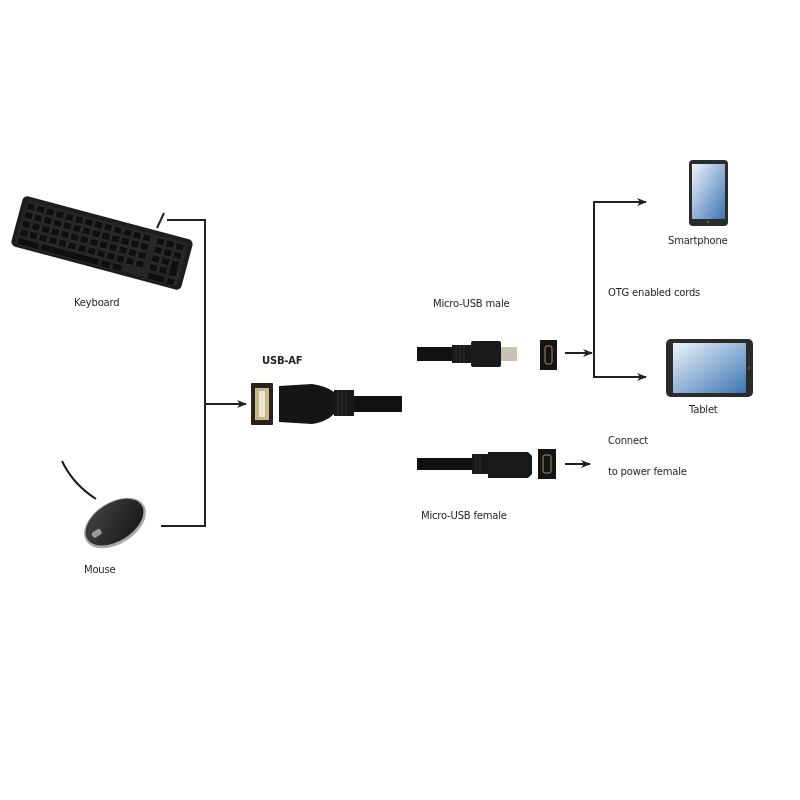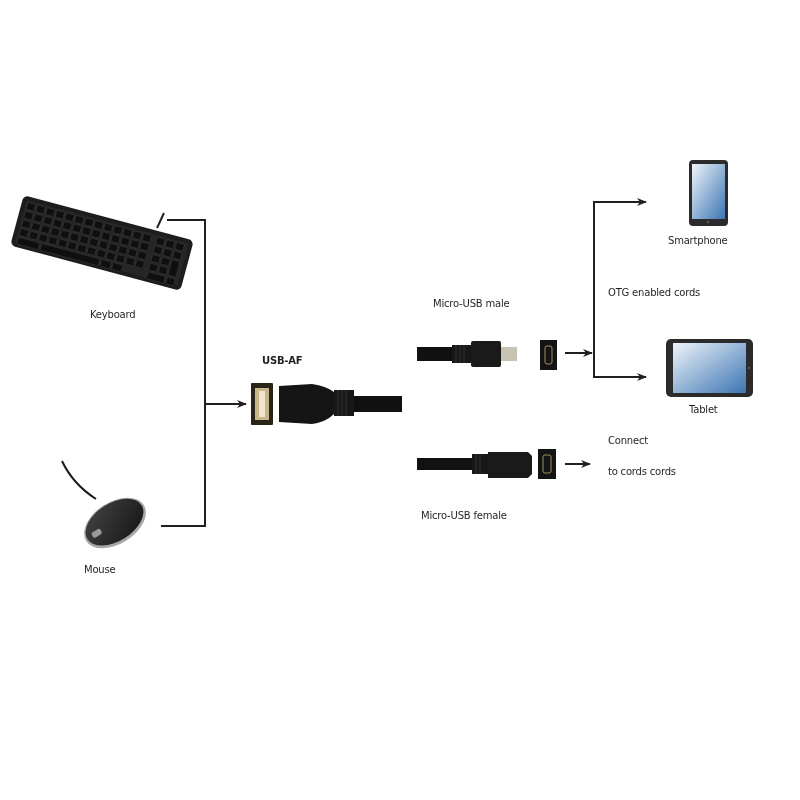--- a/index.html
+++ b/index.html
@@ -147,22 +147,22 @@
     <circle cx="708" cy="222" r="1.3" fill="#555"></circle>
   </g>
 
   <g>
     <rect x="666" y="339" width="87" height="58" rx="5" fill="#2b2b2b"></rect>
     <rect x="673" y="343" width="73" height="50" fill="url(#scr)"></rect>
     <circle cx="749" cy="368" r="1.3" fill="#555"></circle>
   </g>
 </svg>
 
-<div class="lbl" style="left:90px; top:297px;margin-top:12px;">Keyboard</div>
+<div class="lbl" style="left:74px; top:297px;">Keyboard</div>
 <div class="lbl" style="left:84px; top:564px;">Mouse</div>
 <div class="lbl" style="left:262px; top:355px;font-weight:bold;">USB-AF</div>
 <div class="lbl" style="left:433px; top:298px;">Micro-USB male</div>
 <div class="lbl" style="left:421px; top:510px;">Micro-USB female</div>
 <div class="lbl" style="left:608px; top:287px;">OTG enabled cords</div>
 <div class="lbl" style="left:668px; top:235px;">Smartphone</div>
 <div class="lbl" style="left:689px; top:404px;">Tablet</div>
 <div class="lbl" style="left:608px; top:435px;">Connect</div>
-<div class="lbl" style="left:608px; top:466px;">to cords cords</div>
+<div class="lbl" style="left:608px; top:466px;">to power female</div>
 
 </body></html>

